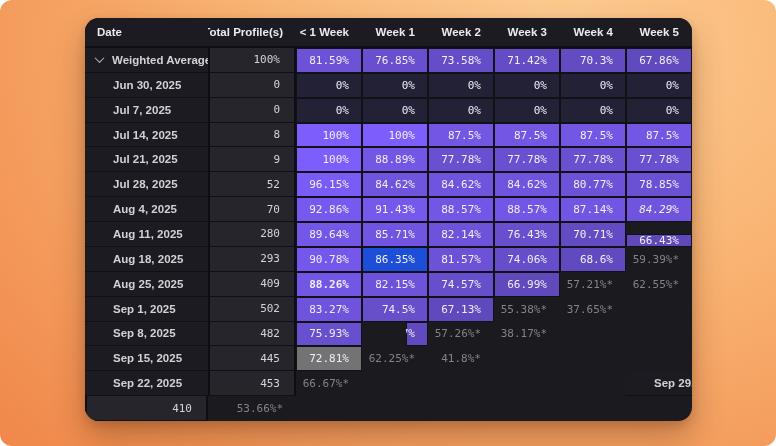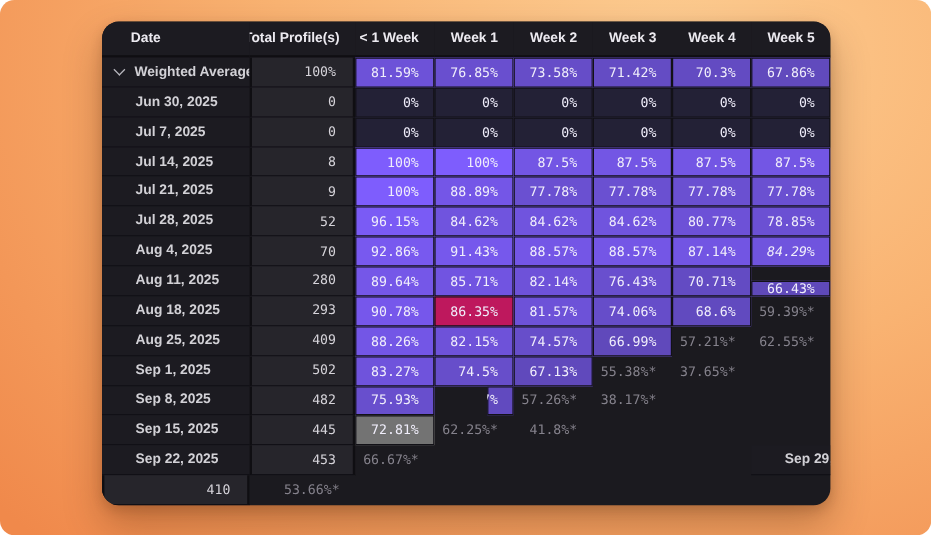--- a/index.html
+++ b/index.html
@@ -16,21 +16,21 @@
     display:grid;width:100%;height:100%;
     grid-template-columns:123px 88px repeat(6,1fr);
     grid-template-rows:30px repeat(15,1fr);
   }
   .cell{display:flex;align-items:center;box-sizing:border-box;white-space:nowrap;overflow:hidden;}
   .hdr{
     background:#1c1b21;color:#eceaf0;font-weight:bold;font-size:11.5px;
     border-bottom:2px solid #0f0e12;
   }
   .hdr.right{justify-content:flex-end;padding-right:13px;}
-  .hdr.left{padding-left:24px;}
+  .hdr.left{padding-left:12px;}
   .c-date{
     background:#1c1b21;color:#d2d1d6;font-size:11.5px;font-weight:bold;
     padding-left:28px;border-bottom:1px solid #111016;
   }
   .c-date.has-caret{padding-left:11px;}
   .caret{
     width:6px;height:6px;border-right:1.5px solid #b9b8bf;border-bottom:1.5px solid #b9b8bf;
     transform:rotate(45deg) translate(-1px,-1px);margin-right:9px;flex:0 0 auto;cursor:pointer;
   }
   .c-total{
@@ -140,30 +140,30 @@
         <div class="cell c-week filled" style="background: rgb(113, 84, 225);">85.71%</div>
         <div class="cell c-week filled" style="background: rgb(110, 82, 217);">82.14%</div>
         <div class="cell c-week filled" style="background: rgb(105, 79, 206);">76.43%</div>
         <div class="cell c-week filled" style="background: rgb(99, 75, 195);">70.71%</div>
         <div class="cell c-week filled" style="background: rgb(95, 73, 186); margin-top: 12px;">66.43%</div>
         <div class="cell c-date">
           <span>Aug 18, 2025</span>
         </div>
         <div class="cell c-total">293</div>
         <div class="cell c-week filled" style="background: rgb(118, 87, 235);">90.78%</div>
-        <div class="cell c-week filled" style="background: #be185d;">86.35%</div>
+        <div class="cell c-week filled" style="background: #1d4ed8;">86.35%</div>
         <div class="cell c-week filled" style="background: rgb(109, 82, 216);">81.57%</div>
         <div class="cell c-week filled" style="background: rgb(102, 77, 201);">74.06%</div>
         <div class="cell c-week filled" style="background: rgb(97, 74, 191);">68.6%</div>
         <div class="cell c-week est">59.39%*</div>
         <div class="cell c-date">
           <span>Aug 25, 2025</span>
         </div>
         <div class="cell c-total">409</div>
-        <div class="cell c-week filled" style="background: rgb(115, 86, 230);">88.26%</div>
+        <div class="cell c-week filled" style="background: rgb(115, 86, 230); font-weight: bold;">88.26%</div>
         <div class="cell c-week filled" style="background: rgb(110, 82, 217);">82.15%</div>
         <div class="cell c-week filled" style="background: rgb(103, 78, 202);">74.57%</div>
         <div class="cell c-week filled" style="background: rgb(96, 73, 187);">66.99%</div>
         <div class="cell c-week est">57.21%*</div>
         <div class="cell c-week est">62.55%*</div>
         <div class="cell c-date">
           <span>Sep 1, 2025</span>
         </div>
         <div class="cell c-total">502</div>
         <div class="cell c-week filled" style="background: rgb(111, 83, 220);">83.27%</div>

